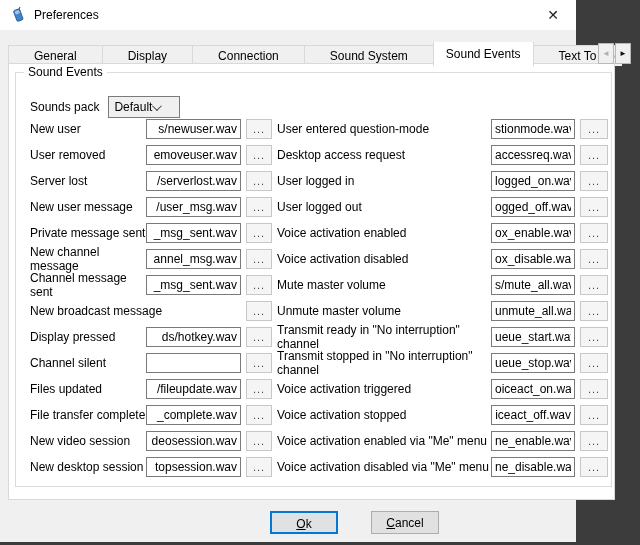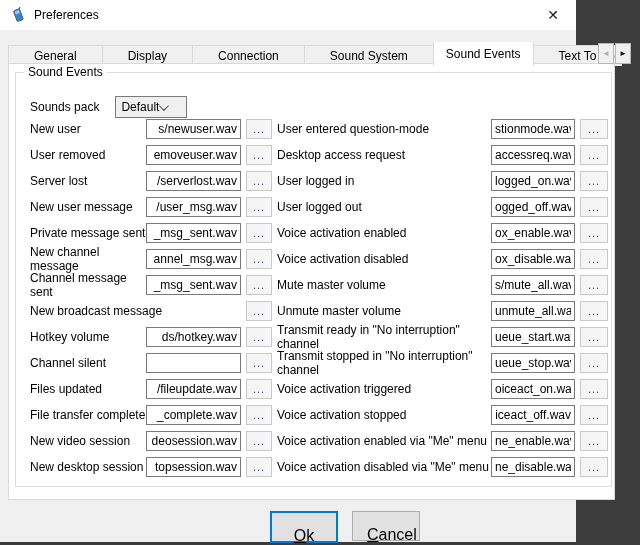--- a/index.html
+++ b/index.html
@@ -63,21 +63,21 @@
     position:absolute;left:15px;top:72px;width:597px;height:415px;
     border:1px solid #dcdcdc;box-sizing:border-box;z-index:2;
   }
   .groupbox-title{
     position:absolute;top:-8px;left:8px;background:#ffffff;
     padding:0 4px;font-size:12px;
   }
   
   .sounds-pack-row{
     position:absolute;left:30px;top:96px;height:22px;
-    display:flex;align-items:center;gap:16px;z-index:5;
+    display:flex;align-items:center;gap:9px;z-index:5;
   }
   .combo{
     width:72px;height:22px;background:#f0f0f0;
     border:1px solid #7a7a7a;box-sizing:border-box;
     display:flex;align-items:center;justify-content:space-between;
     padding:0 23px 0 5px;cursor:pointer;
   }
   .chevron{
     width:6px;height:6px;border-right:1px solid #444;border-bottom:1px solid #444;
     transform:rotate(45deg) translateY(-2px);flex:0 0 auto;
@@ -100,24 +100,24 @@
     flex:0 0 auto;margin-left:5px;width:26px;height:20px;
     background:#f5f5f5;border:1px solid #c8c8c8;
     font-size:11px;line-height:10px;letter-spacing:1px;color:#39495c;
     cursor:pointer;padding:0;
   }
   .col-right .browse-btn{width:28px;}
   
   .btn{
     position:absolute;top:511px;height:23px;box-sizing:border-box;
     background:#e1e1e1;font-family:"Liberation Sans","DejaVu Sans",sans-serif;
-    font-size:16px;cursor:pointer;padding:14px;
+    font-size:12px;cursor:pointer;padding:4px;
   }
   .btn-ok{left:270px;width:68px;border:2px solid #0078d7;}
-  .btn-cancel{left:352px;width:68px;border:1px solid #adadad;}
+  .btn-cancel{left:371px;width:68px;border:1px solid #adadad;}
 </style>
 </head>
 <body>
 
 <div class="window">
 
   <div class="titlebar">
     <svg class="app-icon" viewBox="0 0 16 16">
       <g transform="rotate(-20 8 8)">
         <rect x="5" y="2.5" width="6.5" height="11.5" rx="1.4" fill="#3d85c6" stroke="#1c4587" stroke-width="0.7"></rect>
@@ -198,21 +198,21 @@
       <div class="row">
         <span class="row-label">Channel message sent</span>
         <input class="row-input" type="text" value="_msg_sent.wav" style="">
         <button class="browse-btn">...</button>
       </div>
       <div class="row">
         <span class="row-label">New broadcast message</span>
         <button class="browse-btn">...</button>
       </div>
       <div class="row">
-        <span class="row-label">Hotkey volume</span>
+        <span class="row-label">Display pressed</span>
         <input class="row-input" type="text" value="ds/hotkey.wav" style="">
         <button class="browse-btn">...</button>
       </div>
       <div class="row">
         <span class="row-label">Channel silent</span>
         <input class="row-input" type="text" value="" style="">
         <button class="browse-btn">...</button>
       </div>
       <div class="row">
         <span class="row-label">Files updated</span>

